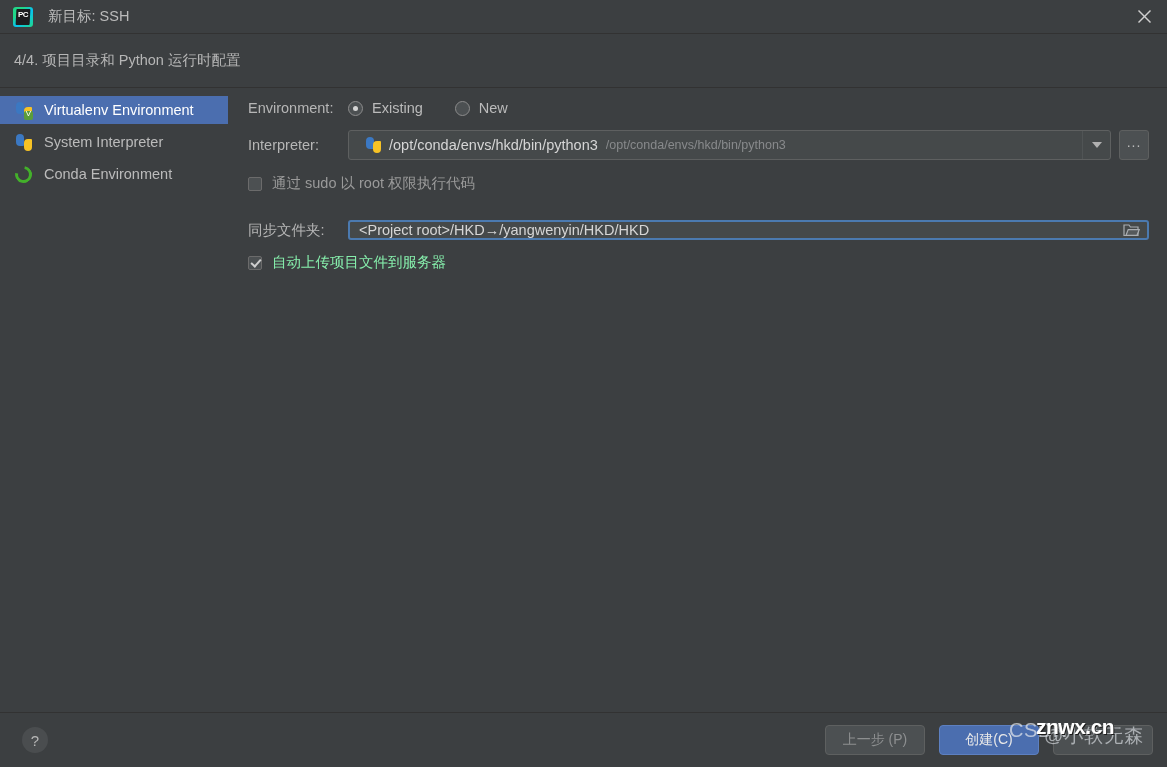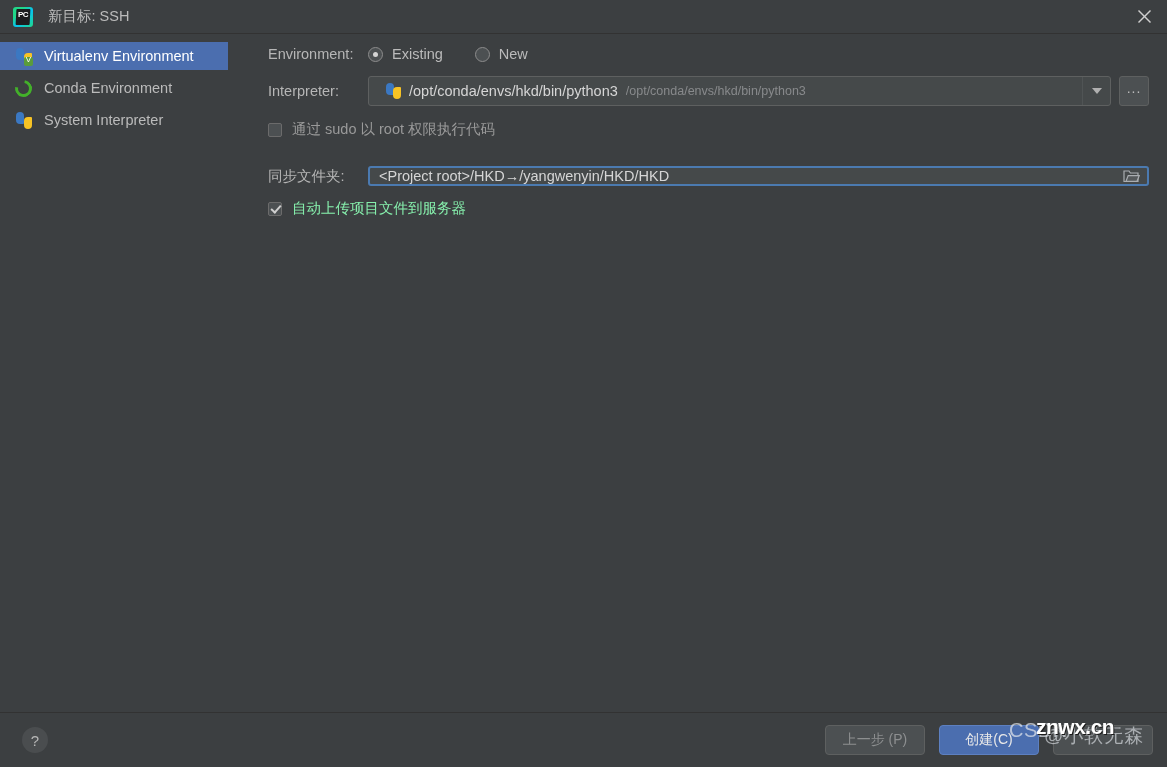--- a/index.html
+++ b/index.html
@@ -80,21 +80,20 @@
     color: #b6b6b6;
     font-size: 14.5px;
   }
 
   
   .body-area {
     flex: 1 1 auto;
     display: flex;
     position: relative;
     background: #3c3f41;
-    gap: 20px;
   }
   .sidebar {
     width: 228px; flex: 0 0 228px;
     padding-top: 8px;
     background: #3c3f41;
   }
   .side-item {
     height: 28px;
     display: flex; align-items: center;
     padding-left: 15px;
@@ -365,45 +364,48 @@
     </div>
     <div class="title-text">新目标: SSH</div>
     <div class="close-btn">
       <svg width="15" height="15" viewBox="0 0 15 15">
         <line x1="1.5" y1="1.5" x2="13.5" y2="13.5" stroke="#cfcfcf" stroke-width="1.4"></line>
         <line x1="13.5" y1="1.5" x2="1.5" y2="13.5" stroke="#cfcfcf" stroke-width="1.4"></line>
       </svg>
     </div>
   </div>
 
+  <div class="step-header">
+    <div class="step-title">4/4. 项目目录和 Python 运行时配置</div>
+  </div>
 
   <div class="body-area">
 
     <div class="sidebar">
 
       <div class="side-item selected">
         <span class="py-icon venv">
           <span class="s1"></span>
             <span class="s2"></span>
             <span class="badge"></span>
         </span>
         <span class="side-label">Virtualenv Environment</span>
       </div>
 
       <div class="side-item">
-        <span class="conda-icon"></span>
-        <span class="side-label">Conda Environment</span>
-      </div>
-
-      <div class="side-item">
         <span class="py-icon">
           <span class="s1"></span>
             <span class="s2"></span>
         </span>
         <span class="side-label">System Interpreter</span>
+      </div>
+
+      <div class="side-item">
+        <span class="conda-icon"></span>
+        <span class="side-label">Conda Environment</span>
       </div>
 
     </div>
 
     <div class="form">
 
       <div class="row">
         <div class="row-label">Environment:</div>
         <div class="radio-wrap">
           <span class="radio on"></span>

